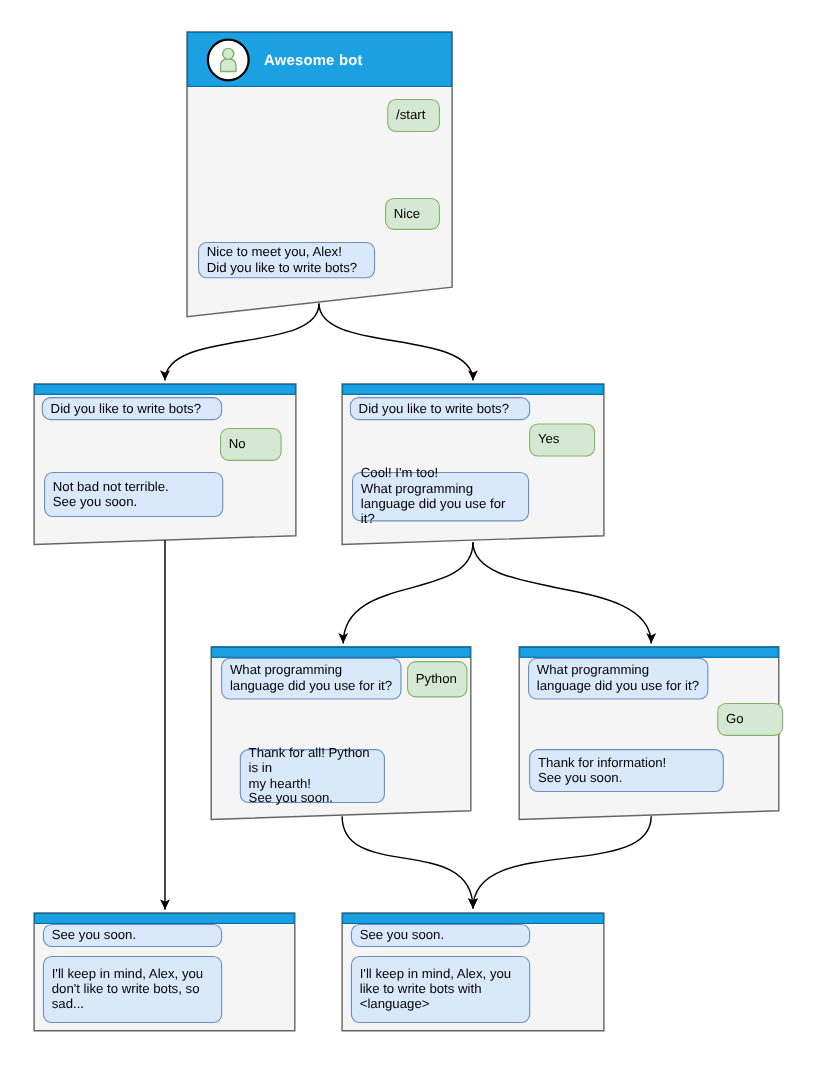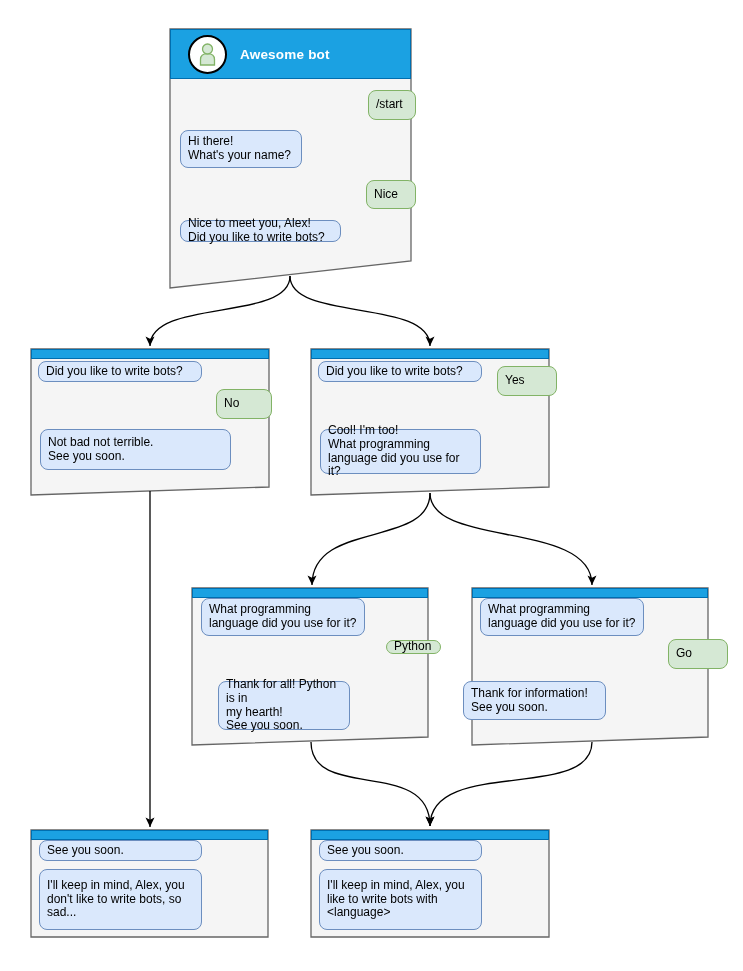--- a/index.html
+++ b/index.html
@@ -31,21 +31,21 @@
   .bubble {
     position:absolute; z-index:2;
     border-radius:8px;
     font-size:12px; line-height:1.16;
     display:flex; align-items:center;
     padding:2px 5px 2px 7px;
     white-space:pre-line;
     color:var(--text-color,#000000);
   }
   .bot  { background:var(--bot-bubble-fill,#dae8fc); border:1.3px solid var(--bot-bubble-border,#6c8ebf); }
-  .user { background:var(--user-bubble-fill,#d5e8d4); border:1.3px solid var(--user-bubble-border,#82b366);margin-left:16px; }
+  .user { background:var(--user-bubble-fill,#d5e8d4); border:1.3px solid var(--user-bubble-border,#82b366); }
 </style>
 </head>
 <body>
 
 <div class="canvas">
 
   <svg class="diagram-svg" width="743" height="971" viewBox="0 0 743 971">
     <defs>
       <marker id="arrow" markerUnits="userSpaceOnUse" markerWidth="14" markerHeight="14" viewBox="0 0 14 14" refX="11.5" refY="7" orient="auto">
         <path class="arrowhead" d="M2,2.5 L11.5,7 L2,11.5 L4.2,7 Z"></path>
@@ -73,52 +73,50 @@
     <div class="avatar">
       <svg width="27" height="27" viewBox="0 0 27 27">
         <path class="person" d="M6.5,24 L6.5,18.5 C6.5,14.6 9.5,12.6 13.5,12.6 C17.5,12.6 20.5,14.6 20.5,18.5 L20.5,24 Z"></path>
         <circle class="person" cx="13.5" cy="8" r="5"></circle>
       </svg>
     </div>
     <span class="window-title">Awesome bot</span>
   </div>
 
   <div class="bubble user" style="left:352px;top:90px;width:48px;height:30px">/start</div>
-  <div class="bubble bot" style="left:180px;top:130px;width:122px;height:38px">Hi there!
-What's your name?</div>
   <div class="bubble user" style="left:350px;top:180px;width:50px;height:29px">Nice</div>
-  <div class="bubble bot" style="left:180px;top:220px;width:161px;height:22px">Nice to meet you, Alex!
+  <div class="bubble bot" style="left:180px;top:220px;width:161px;height:33px">Nice to meet you, Alex!
 Did you like to write bots?</div>
 
   <div class="hbar" style="left:31px;top:349px;width:238px;height:10px"></div>
   <div class="bubble bot" style="left:38px;top:361px;width:164px;height:21px">Did you like to write bots?</div>
   <div class="bubble user" style="left:200px;top:389px;width:56px;height:30px">No</div>
-  <div class="bubble bot" style="left:40px;top:429px;width:191px;height:41px">Not bad not terrible.
+  <div class="bubble bot" style="left:40px;top:429px;width:163px;height:41px">Not bad not terrible.
 See you soon.</div>
 
   <div class="hbar" style="left:311px;top:349px;width:238px;height:10px"></div>
   <div class="bubble bot" style="left:318px;top:361px;width:164px;height:21px">Did you like to write bots?</div>
-  <div class="bubble user" style="left:481px;top:366px;width:60px;height:30px">Yes</div>
+  <div class="bubble user" style="left:481px;top:385px;width:60px;height:30px">Yes</div>
   <div class="bubble bot" style="left:320px;top:429px;width:161px;height:45px">Cool! I'm too!
 What programming
 language did you use for it?</div>
 
   <div class="hbar" style="left:192px;top:588px;width:236px;height:10px"></div>
   <div class="bubble bot" style="left:201px;top:598px;width:164px;height:38px">What programming
 language did you use for it?</div>
-  <div class="bubble user" style="left:370px;top:640px;width:55px;height:14px">Python</div>
+  <div class="bubble user" style="left:370px;top:601px;width:55px;height:33px">Python</div>
   <div class="bubble bot" style="left:218px;top:681px;width:132px;height:49px">Thank for all! Python is in
 my hearth!
 See you soon.</div>
 
   <div class="hbar" style="left:472px;top:588px;width:236px;height:10px"></div>
   <div class="bubble bot" style="left:480px;top:598px;width:164px;height:38px">What programming
 language did you use for it?</div>
   <div class="bubble user" style="left:652px;top:639px;width:60px;height:30px">Go</div>
-  <div class="bubble bot" style="left:463px;top:681px;width:143px;height:39px">Thank for information!
+  <div class="bubble bot" style="left:481px;top:681px;width:177px;height:39px">Thank for information!
 See you soon.</div>
 
   <div class="hbar" style="left:31px;top:830px;width:237px;height:10px"></div>
   <div class="bubble bot" style="left:39px;top:840px;width:163px;height:21px">See you soon.</div>
   <div class="bubble bot" style="left:39px;top:869px;width:163px;height:61px">I'll keep in mind, Alex, you
 don't like to write bots, so
 sad...</div>
 
   <div class="hbar" style="left:311px;top:830px;width:238px;height:10px"></div>
   <div class="bubble bot" style="left:319px;top:840px;width:163px;height:21px">See you soon.</div>

